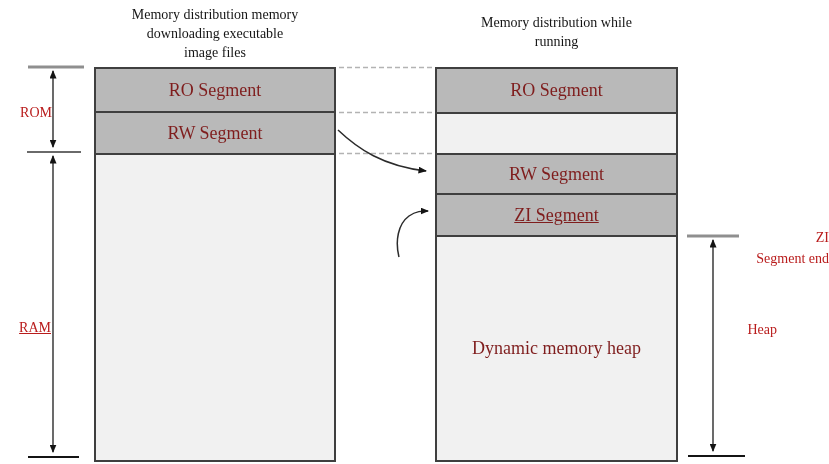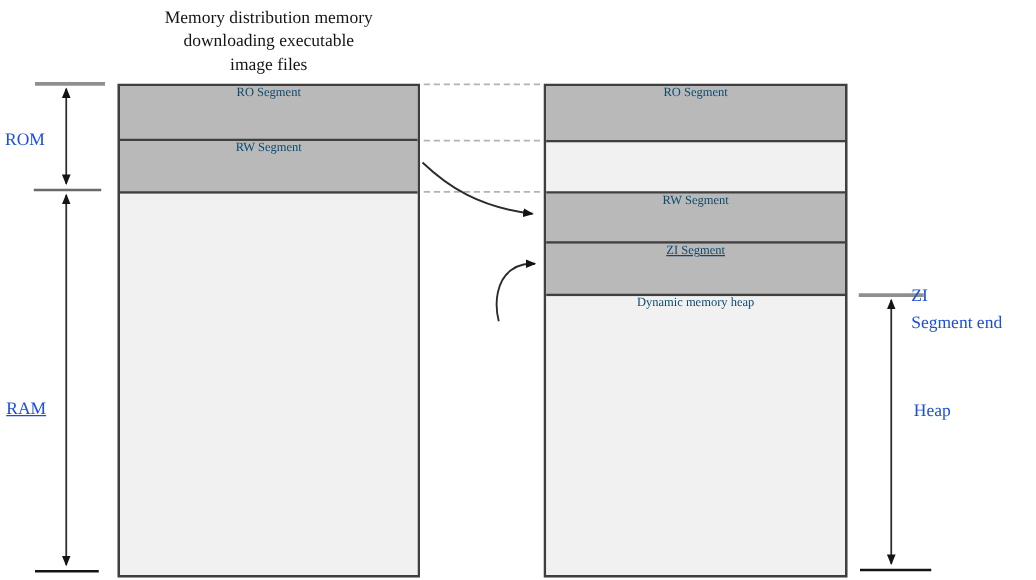--- a/index.html
+++ b/index.html
@@ -14,45 +14,47 @@
   }
   .title.left{left:94px;top:5px;width:242px;}
   .title.right{left:435px;top:13px;width:243px;}
   .column{
     position:absolute;top:67px;height:395px;border:2px solid #3f3f3f;
     box-sizing:border-box;background:#f0f0f0;display:flex;flex-direction:column;
   }
   .column.left{left:94px;width:242px;}
   .column.right{left:435px;width:243px;}
   .seg{
-    display:flex;align-items:flex-start;justify-content:center;
-    font-size:10px;color:#0c4a6e;flex:0 0 auto;
+    display:flex;align-items:center;justify-content:center;
+    font-size:18px;color:#7f1d1d;flex:0 0 auto;
   }
   .seg.dark{background:#b9b9b9;}
   .seg.light{background:#f1f1f1;}
   .seg.sep{border-bottom:2px solid #3f3f3f;}
   .seg.fill{flex:1 1 auto;}
   .side-label{
-    position:absolute;font-size:14px;color:#1d4ed8;text-align:left;
+    position:absolute;font-size:14px;color:#b91c1c;text-align:right;
     white-space:pre-line;line-height:21px;
   }
   #lbl-rom{left:4px;top:102px;width:48px;}
   #lbl-ram{left:5px;top:317px;width:46px;text-decoration:underline;}
   #lbl-zi-end{left:729px;top:227px;width:100px;}
   #lbl-heap{left:731px;top:319px;width:46px;}
   svg.overlay{position:absolute;left:0;top:0;pointer-events:none;}
 </style>
 </head>
 <body>
 
 <div class="stage">
 
   <div class="title left">Memory distribution memory
 downloading executable
 image files</div>
+  <div class="title right">Memory distribution while
+running</div>
 
   <div class="column left">
     <div class="seg dark sep" style="height:42px;">
       <span>RO Segment</span>
     </div>
     <div class="seg dark sep" style="height:40px;">
       <span>RW Segment</span>
     </div>
     <div class="seg light fill"></div>
   </div>

